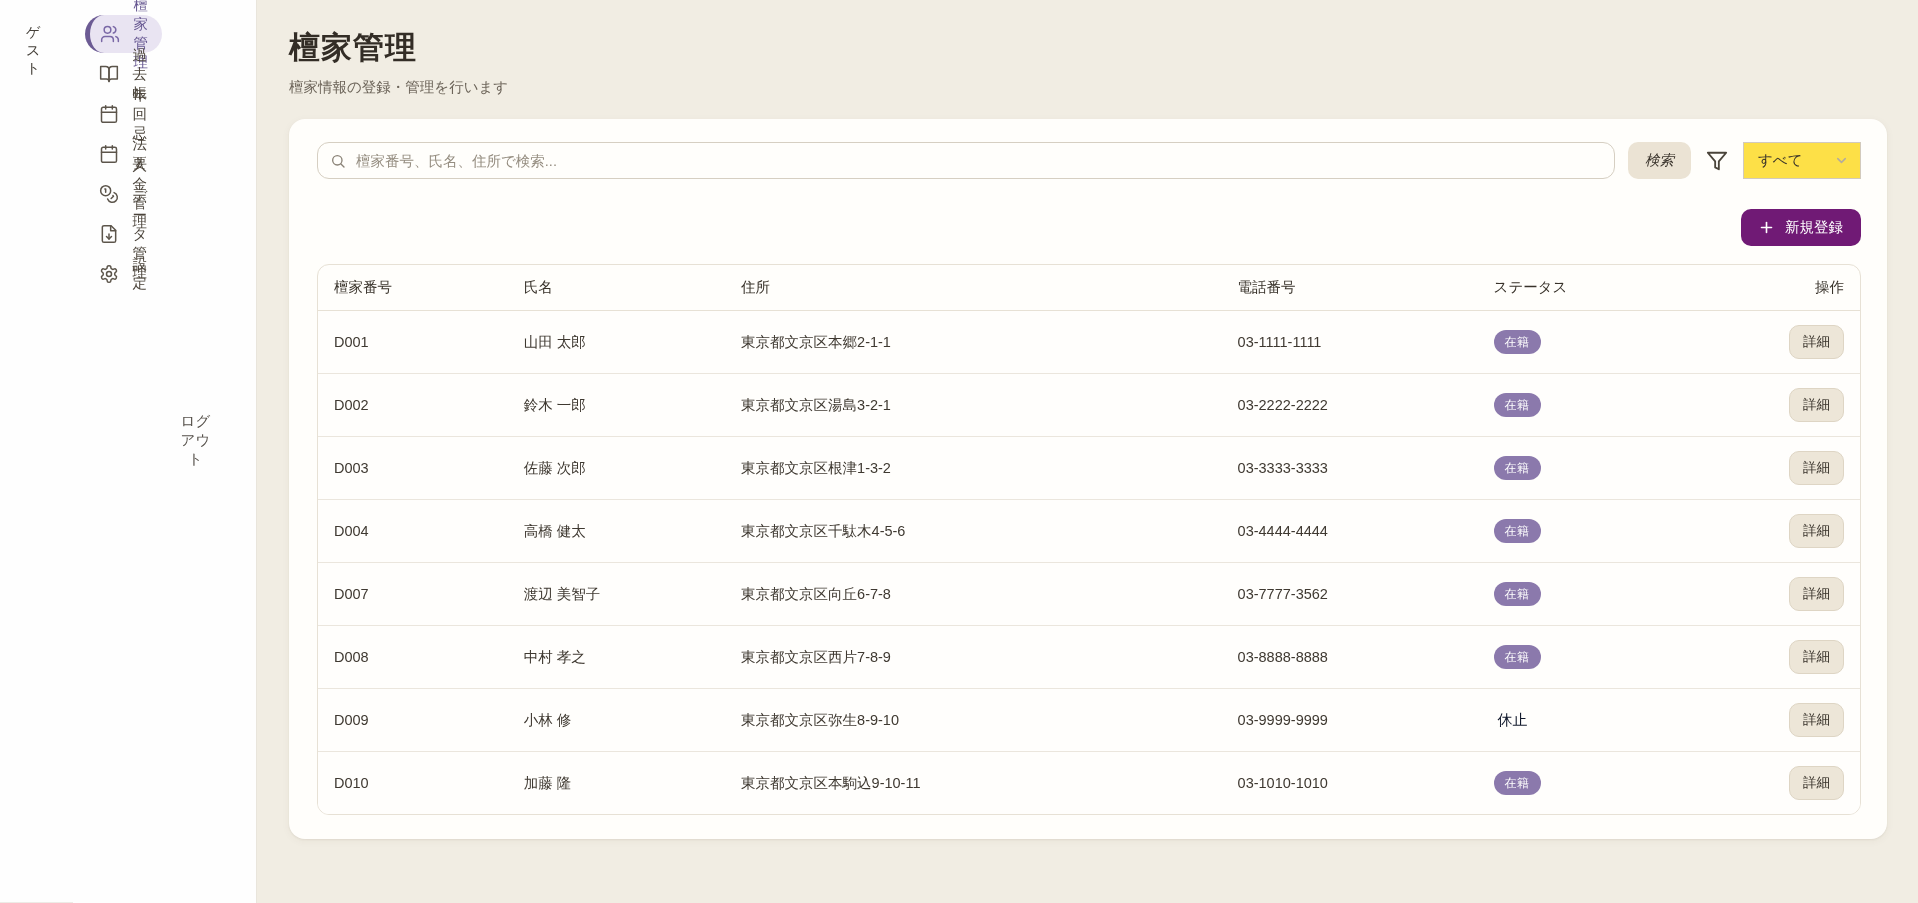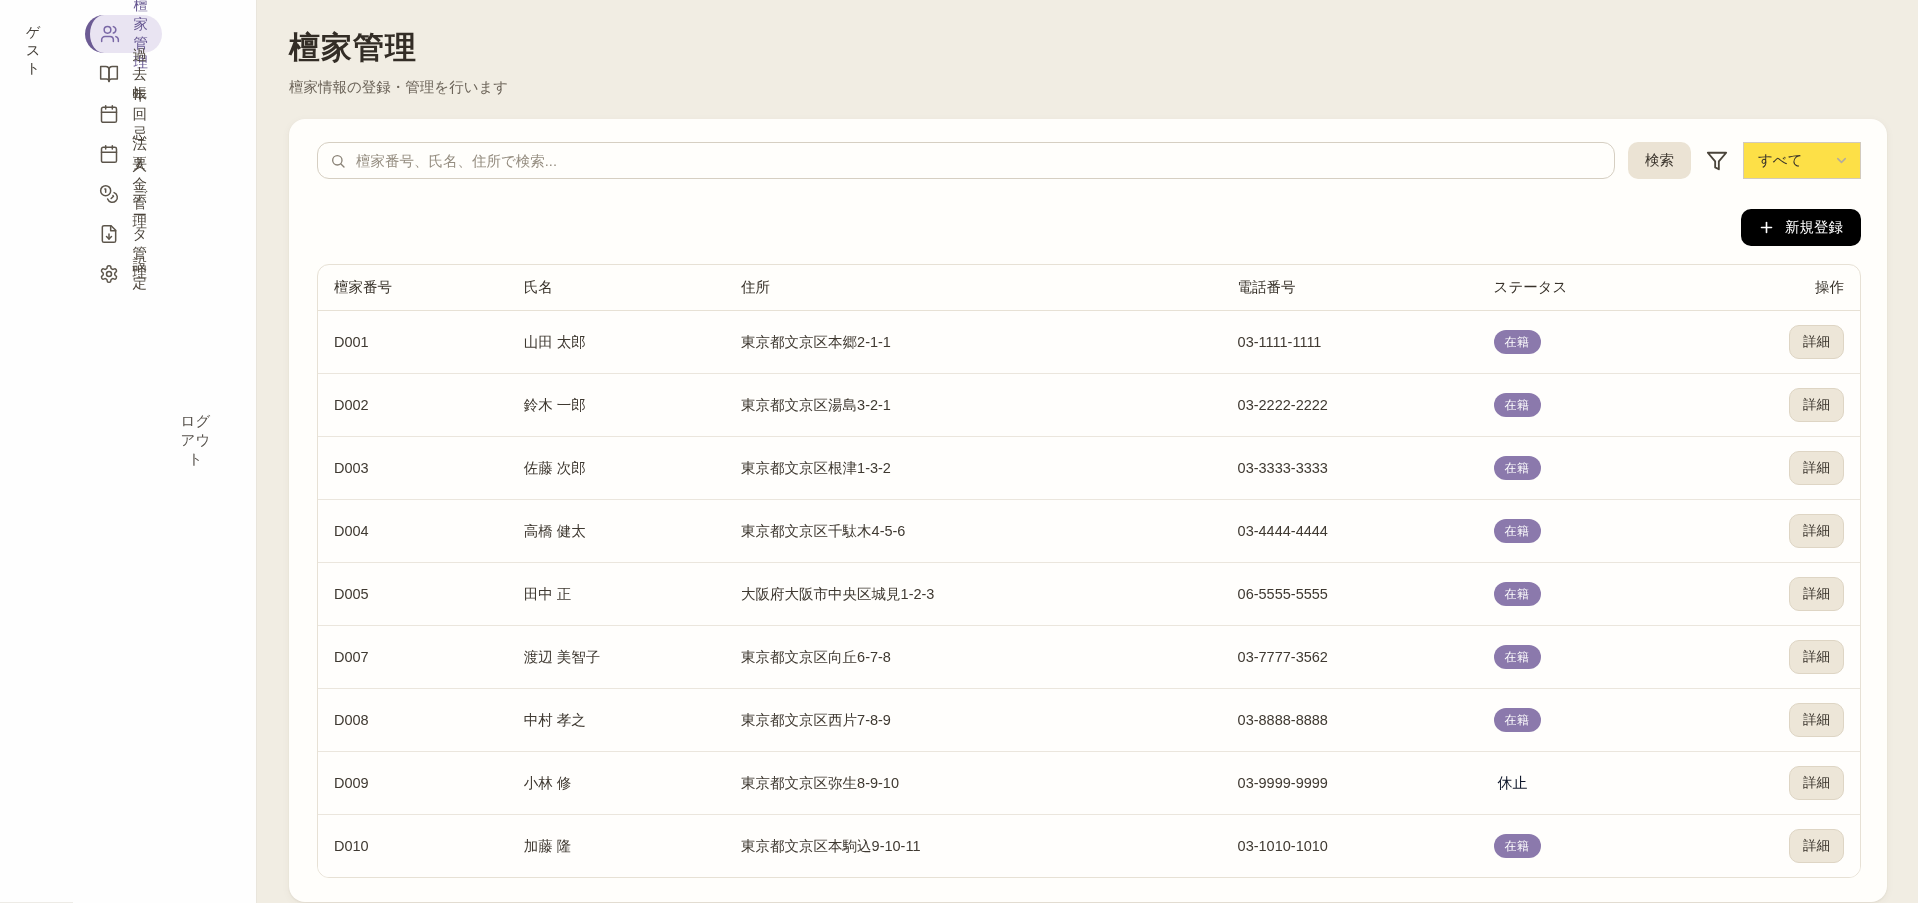--- a/index.html
+++ b/index.html
@@ -78,37 +78,37 @@
     background: #fffefb;
     padding: 0 18px 0 38px;
     font-family: inherit; font-size: 14.5px; color: #3a342b;
     outline: none;
   }
   .search-input::placeholder { color: #958d80; }
   .btn-search {
     height: 37px; padding: 0 17px;
     background: #ebe3d4; border: none; border-radius: 10px;
     font-family: inherit; font-size: 14.5px; color: #38322a;
-    cursor: pointer; flex: none;
+    cursor: pointer; flex: none; font-style: italic;
   }
   .funnel-wrap { width: 22px; height: 22px; color: #4a443a; display: inline-flex; flex: none; margin: 0 2px; }
   .select {
     width: 118px; height: 37px; flex: none;
     border: 1px solid #d2cabd; border-radius: 0;
     background: #fde047;
     display: flex; align-items: center; justify-content: space-between;
     padding: 0 11px 0 14px;
     font-size: 14.5px; color: #38322a; cursor: pointer;
   }
   .select .chev { width: 15px; height: 15px; color: #b3ab9e; display: inline-flex; }
 
   .new-row { display: flex; justify-content: flex-end; margin-top: 30px; }
   .btn-new {
     height: 37px; padding: 0 18px;
-    background: #000000; border: none; border-radius: 10px;
+    background: #701a75; border: none; border-radius: 10px;
     display: inline-flex; align-items: center; gap: 11px;
     font-family: inherit; font-size: 14.5px; color: #ffffff;
     cursor: pointer;
   }
   .btn-new .plus { width: 15px; height: 15px; display: inline-flex; }
 
   
   .table-wrap {
     margin-top: 18px;
     border: 1px solid #e7e1d5;
@@ -348,33 +348,20 @@
                 <td>03-4444-4444</td>
                 <td>
                   <span class="badge">在籍</span>
                   
                 </td>
                 <td class="col-action">
                   <button class="btn-detail">詳細</button>
                 </td>
               </tr>
 
-              <tr>
-                <td>D005</td>
-                <td>田中 正</td>
-                <td>大阪府大阪市中央区城見1-2-3</td>
-                <td>06-5555-5555</td>
-                <td>
-                  <span class="badge">在籍</span>
-                  
-                </td>
-                <td class="col-action">
-                  <button class="btn-detail">詳細</button>
-                </td>
-              </tr>
 
 
               <tr>
                 <td>D007</td>
                 <td>渡辺 美智子</td>
                 <td>東京都文京区向丘6-7-8</td>
                 <td>03-7777-3562</td>
                 <td>
                   <span class="badge">在籍</span>
                   

